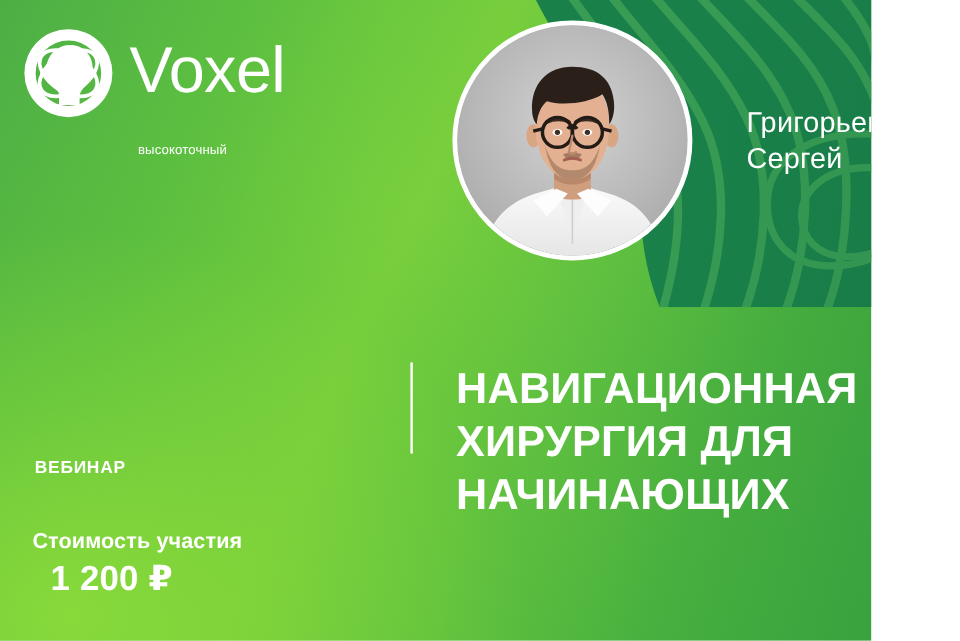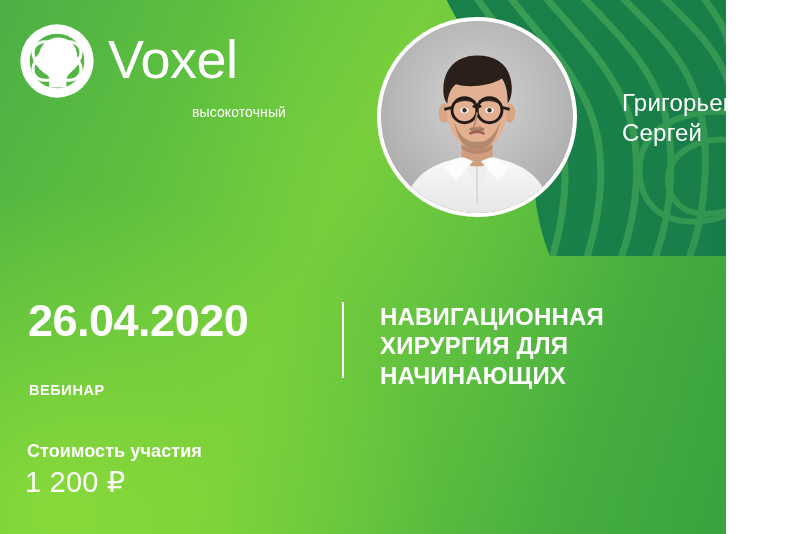--- a/index.html
+++ b/index.html
@@ -59,24 +59,24 @@
   .logo-mark svg { display: block; width: 100%; height: 100%; }
   .logo-word {
     color: #ffffff;
     font-size: 54px;
     line-height: 1;
     font-weight: 400;
     letter-spacing: -0.5px;
     margin-top: -4px;
   }
   .logo-tagline {
-    margin-top: 4px;
-    text-align: right;
-    color: #ffffff;
-    font-size: 14px;
+    margin-top: 18px;
+    text-align: center;
+    color: #ffffff;
+    font-size: 11px;
     line-height: 1.28;
     font-weight: 400;
     letter-spacing: 0.1px;
     padding-right: 2px;
   }
 
   
   .speaker-photo {
     position: absolute;
     left: 377px;
@@ -131,44 +131,44 @@
     background: #ffffff;
   }
 
   
   .talk-title {
     position: absolute;
     left: 380px;
     top: 302px;
     width: 330px;
     color: #ffffff;
-    font-size: 24px;
+    font-size: 36px;
     line-height: 1.22;
     font-weight: 700;
     letter-spacing: 0.2px;
     white-space: pre-line;
   }
 
   
   .price-label {
     position: absolute;
     left: 27px;
     top: 441px;
     color: #ffffff;
     font-size: 18px;
     font-weight: 700;
     letter-spacing: 0.1px;
   }
   .price-value {
     position: absolute;
-    left: 25px;
+    left: 42px;
     top: 465px;
     color: #ffffff;
     font-size: 29px;
-    font-weight: 400;
+    font-weight: 700;
     letter-spacing: 0.2px;
   }
 </style>
 </head>
 <body>
 
 <div id="banner">
 
   <div class="grad-overlay-a"></div>
 
@@ -290,21 +290,20 @@
 
         <path d="M86,142 L66,152 L78,166 L96,146 Z" fill="#fdfdfd"></path>
         <path d="M114,142 L134,152 L122,166 L104,146 Z" fill="#fdfdfd"></path>
       </g>
     </svg>
   </div>
 
   <div class="speaker-name">Григорьев
 Сергей</div>
 
-  <div class="date-value">26.04.2020</div>
   <div class="date-kind">ВЕБИНАР</div>
   <div class="divider"></div>
 
   <div class="talk-title">НАВИГАЦИОННАЯ
 ХИРУРГИЯ ДЛЯ
 НАЧИНАЮЩИХ</div>
 
   <div class="price-label">Стоимость участия</div>
   <div class="price-value">1 200 ₽</div>
 

